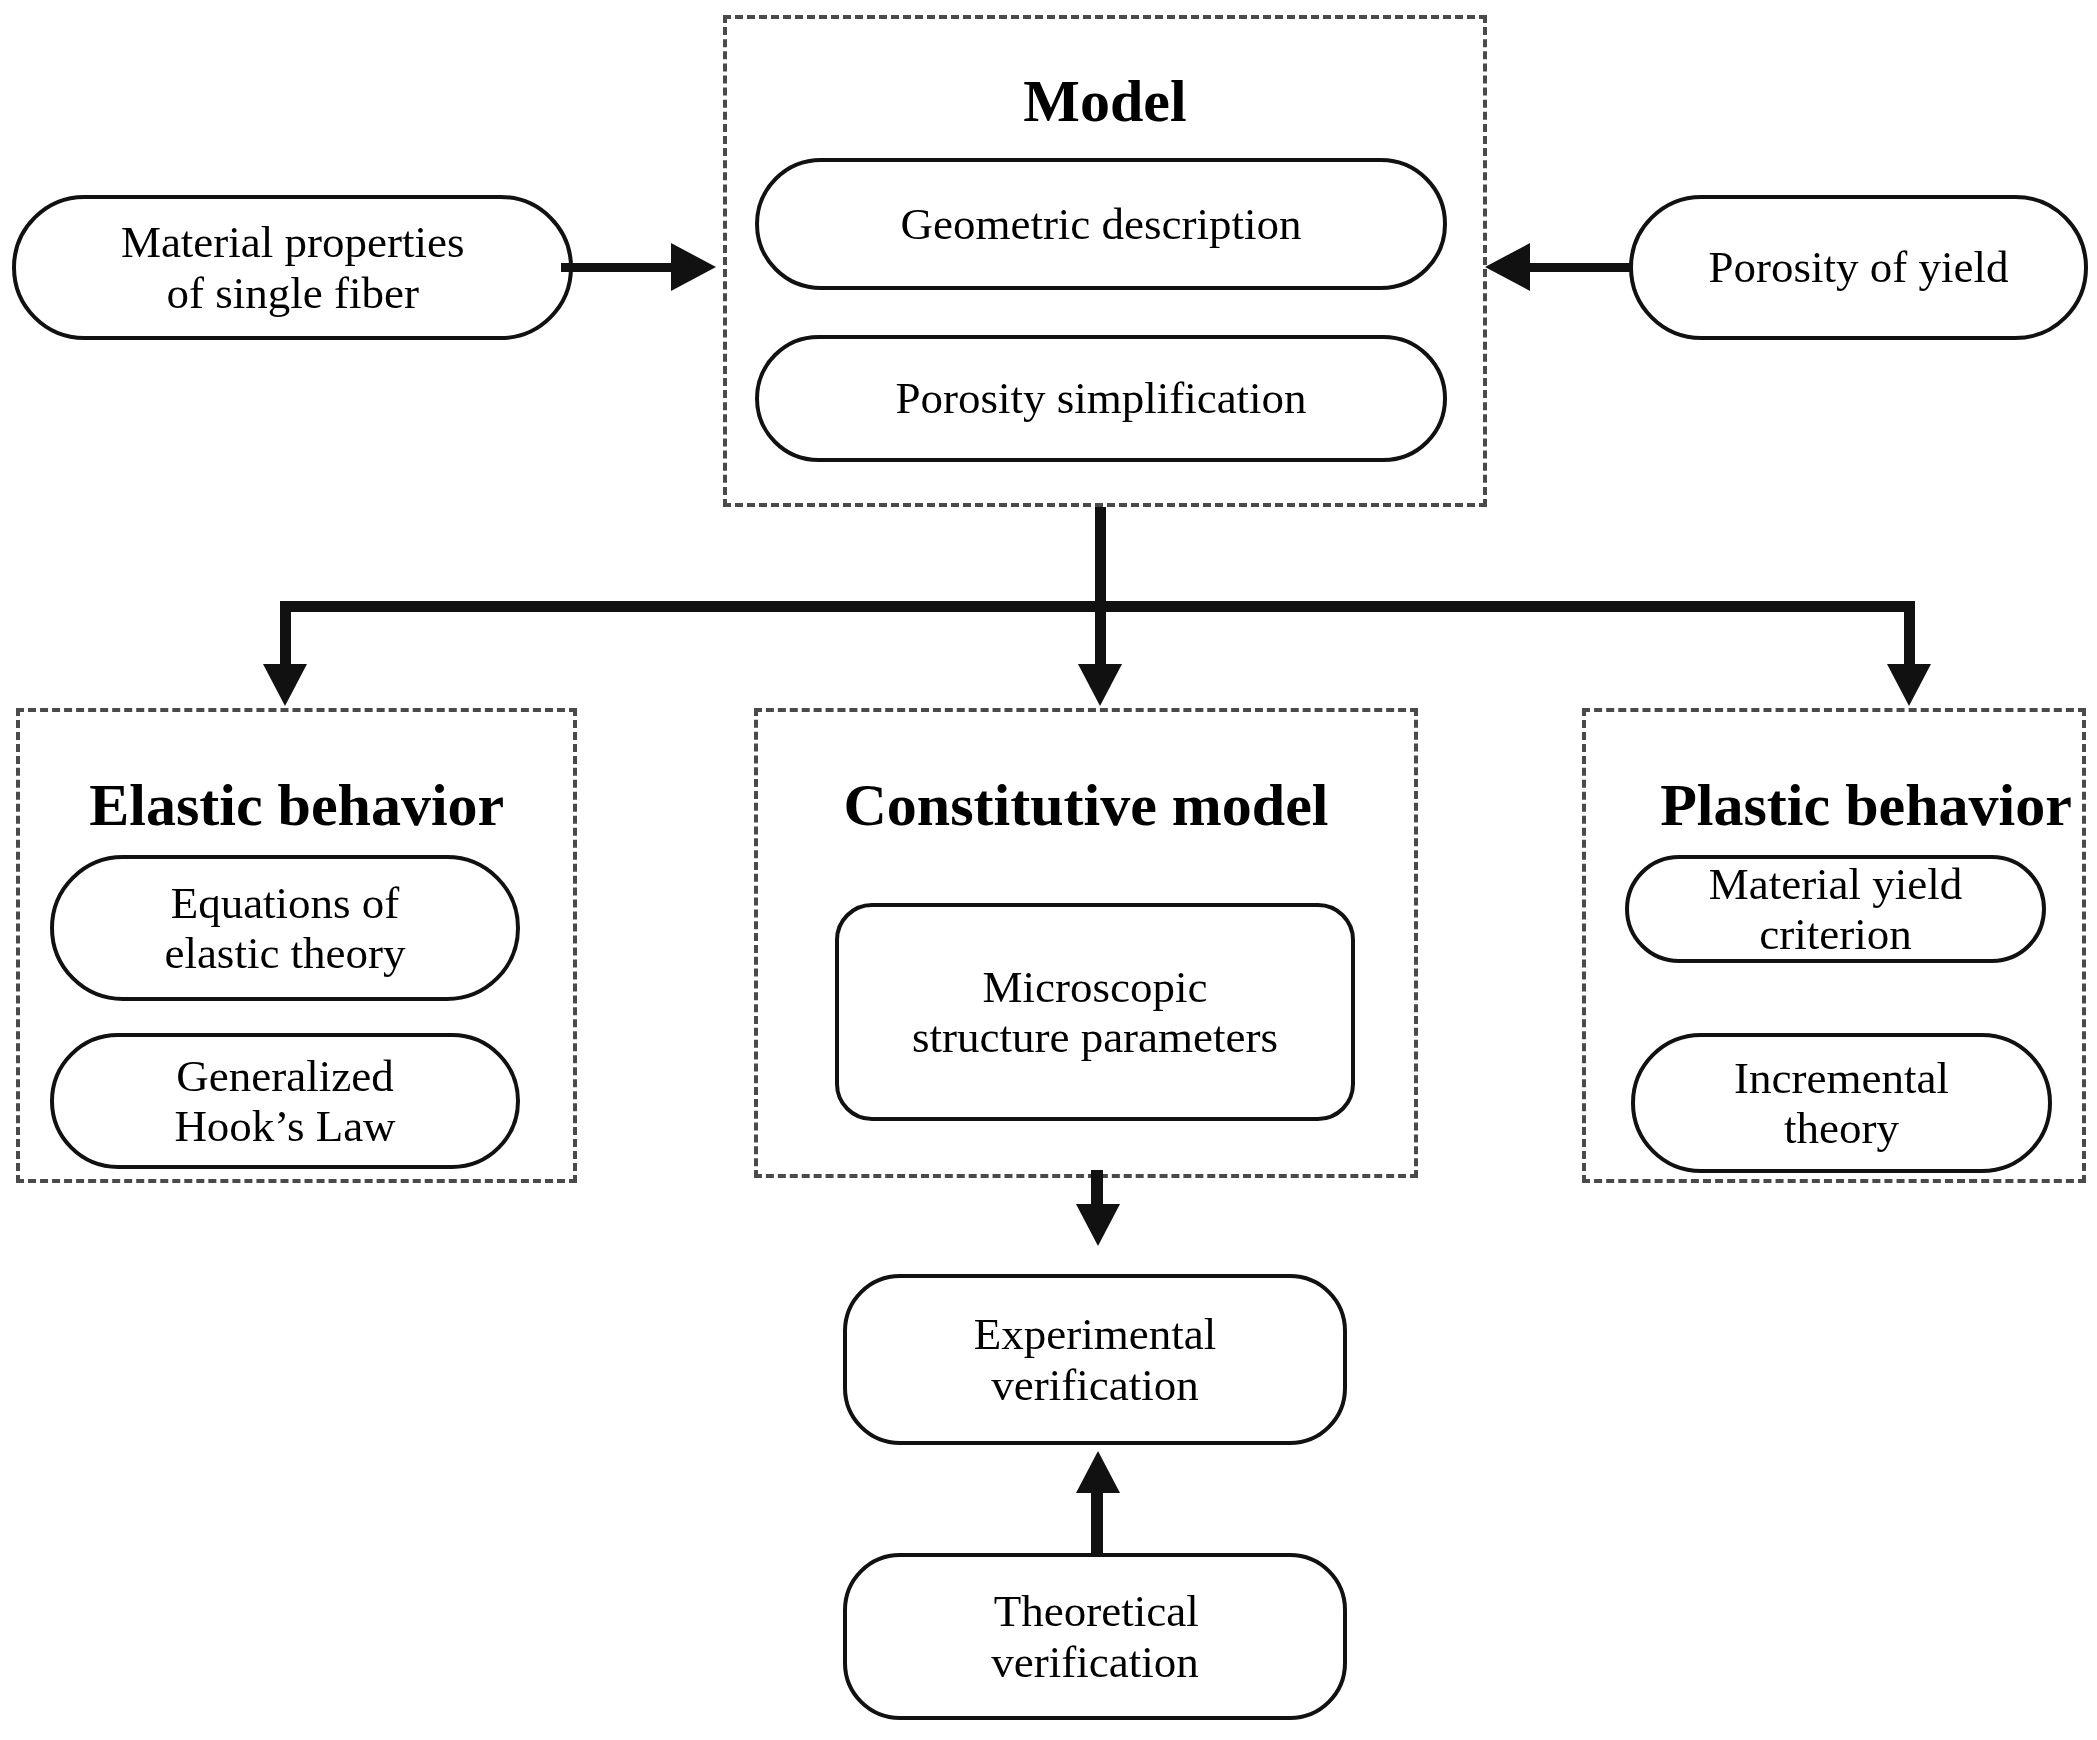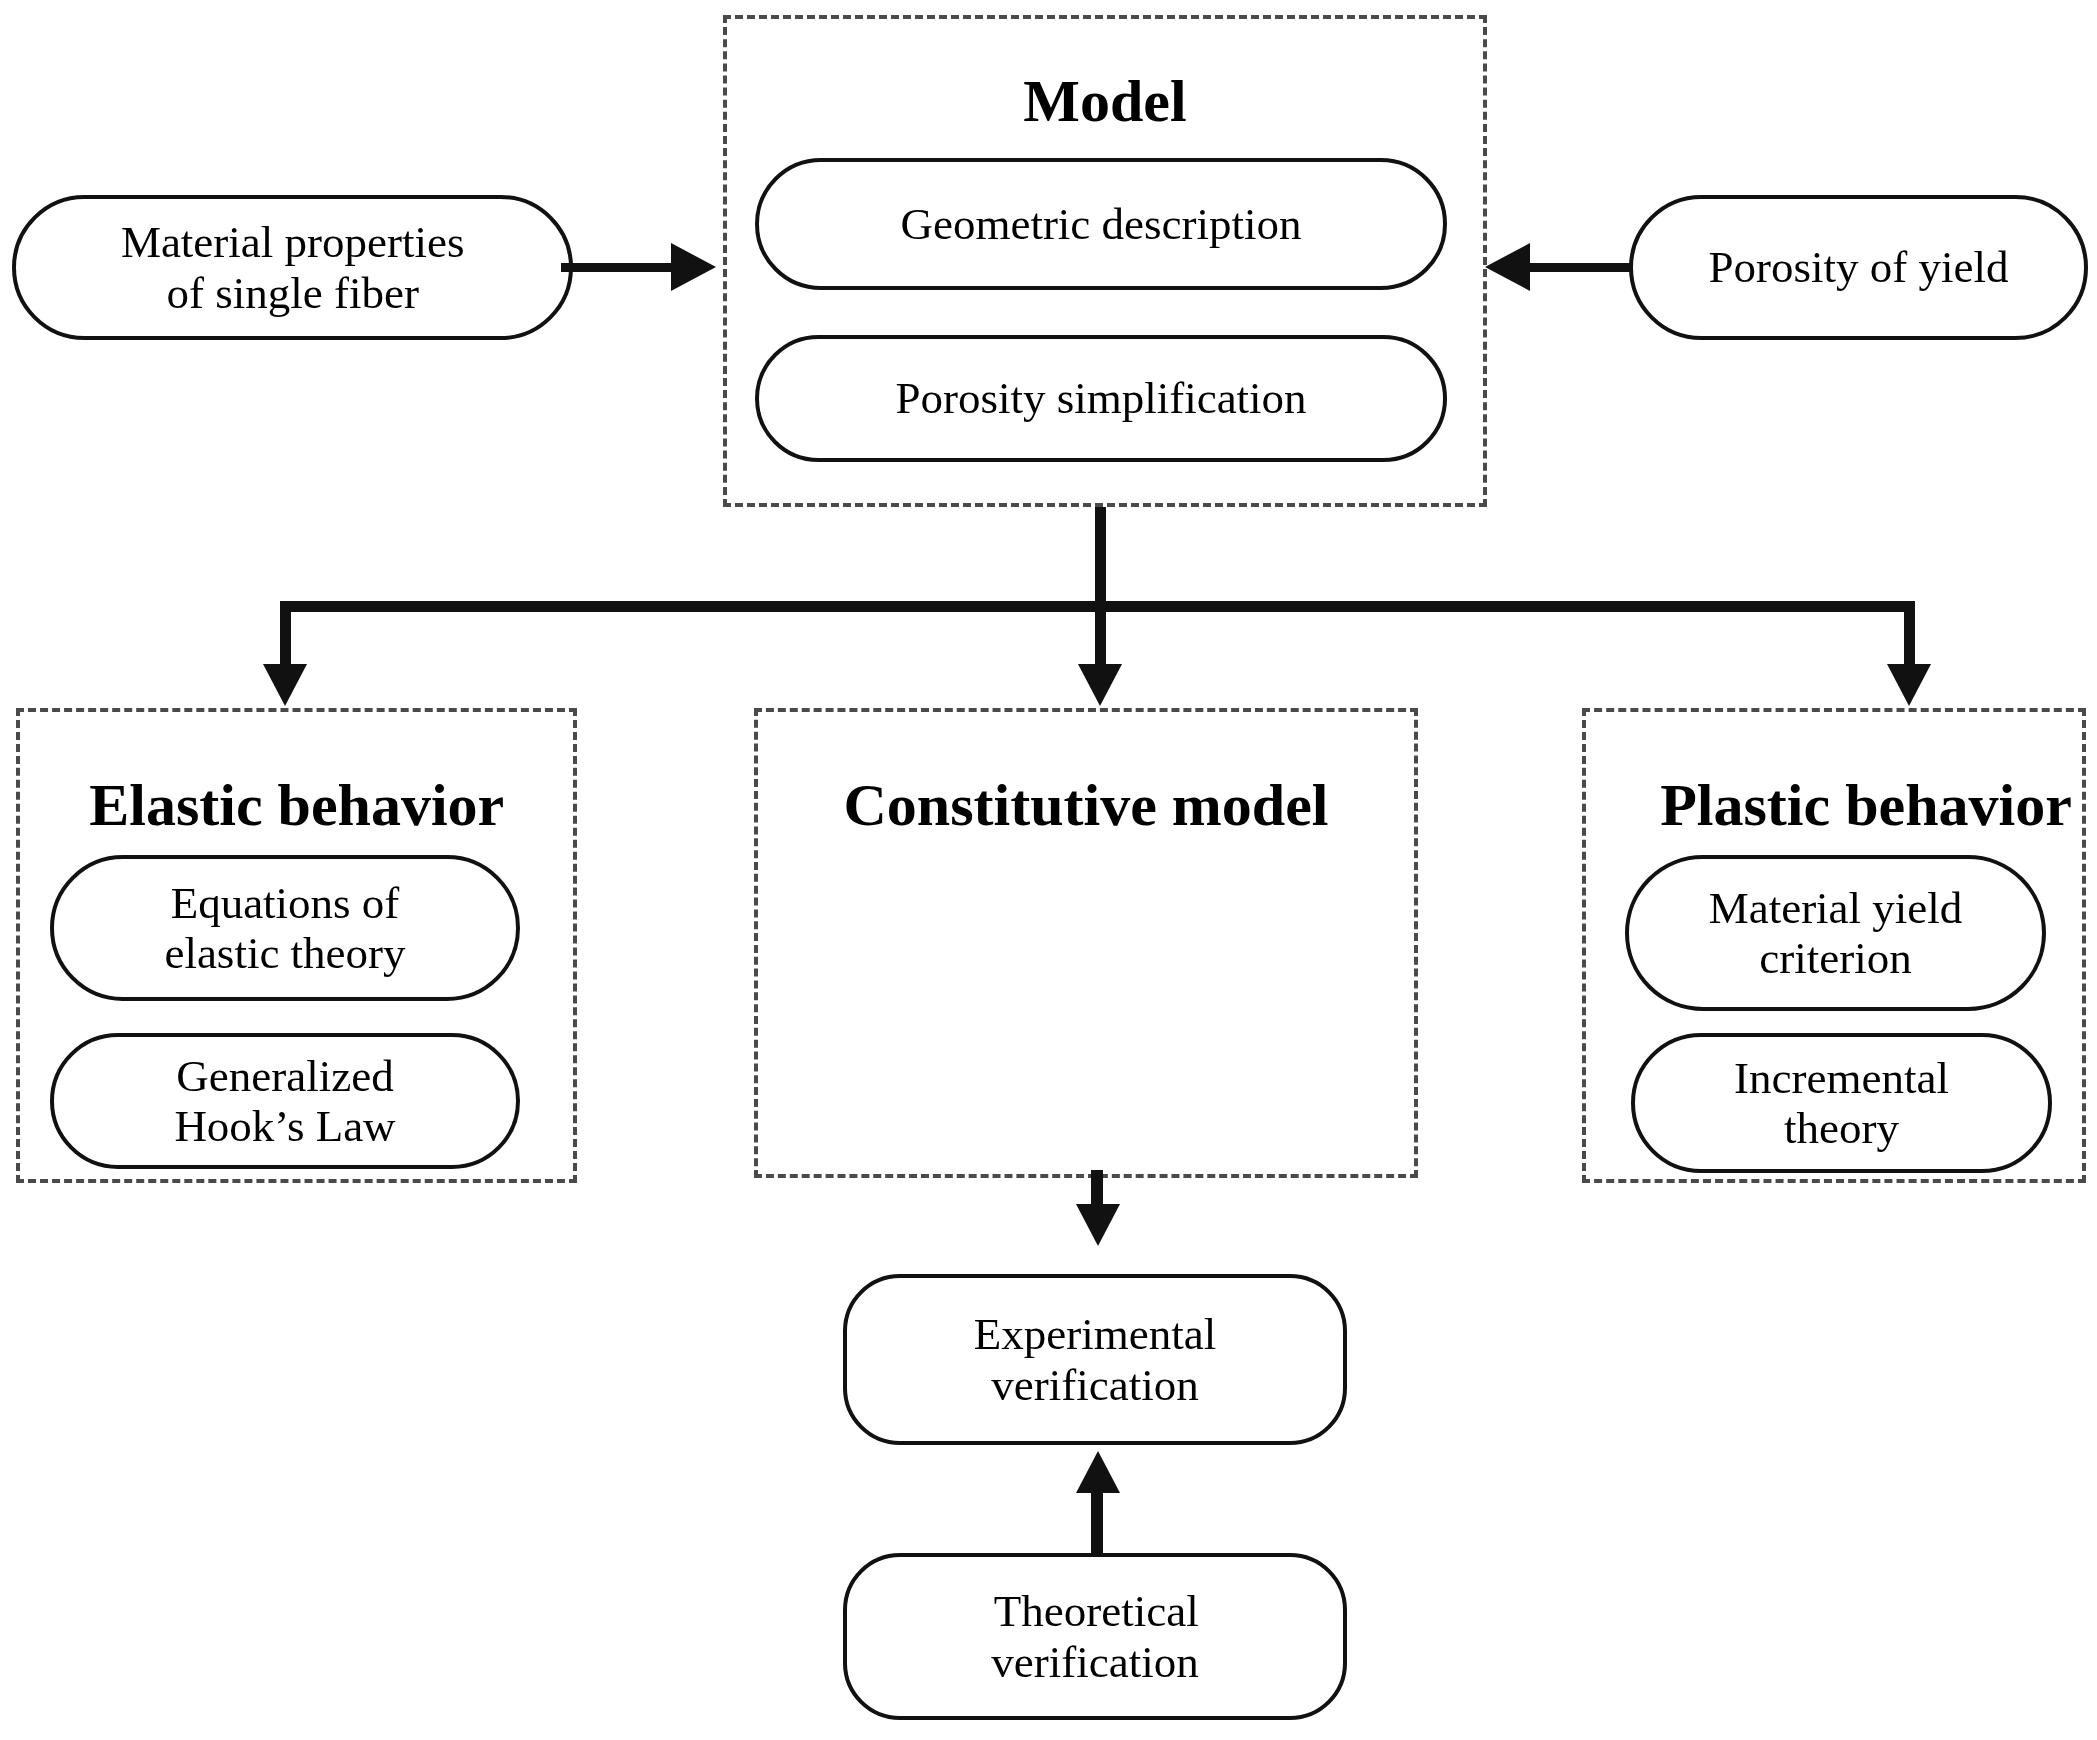--- a/index.html
+++ b/index.html
@@ -129,25 +129,29 @@
   </div>
 
   <div class="node pill" style="left:50px; top:1033px; width:470px; height:136px; font-size:45px;">
     <span>Generalized
 Hook’s Law</span>
   </div>
 
   <div class="dashed-group" style="left:754px; top:708px; width:664px; height:470px;"></div>
   <div class="group-title" style="left:754px; top:743px; width:664px; font-size:60px;">Constitutive model</div>
 
+  <div class="node rrect" style="left:835px; top:903px; width:520px; height:218px; font-size:45px;">
+    <span>Microscopic
+structure parameters</span>
+  </div>
 
   <div class="dashed-group" style="left:1582px; top:708px; width:504px; height:475px;"></div>
   <div class="group-title" style="left:1614px; top:743px; width:504px; font-size:60px;">Plastic behavior</div>
 
-  <div class="node pill" style="left:1625px; top:855px; width:421px; height:156px; font-size:45px;">
+  <div class="node pill" style="left:1625px; top:855px; width:421px; height:108px; font-size:45px;">
     <span>Material yield
 criterion</span>
   </div>
 
   <div class="node pill" style="left:1631px; top:1033px; width:421px; height:140px; font-size:45px;">
     <span>Incremental
 theory</span>
   </div>
 
   <div class="vline" style="left:1091px; top:1170px; width:12.2px; height:47px;"></div>

